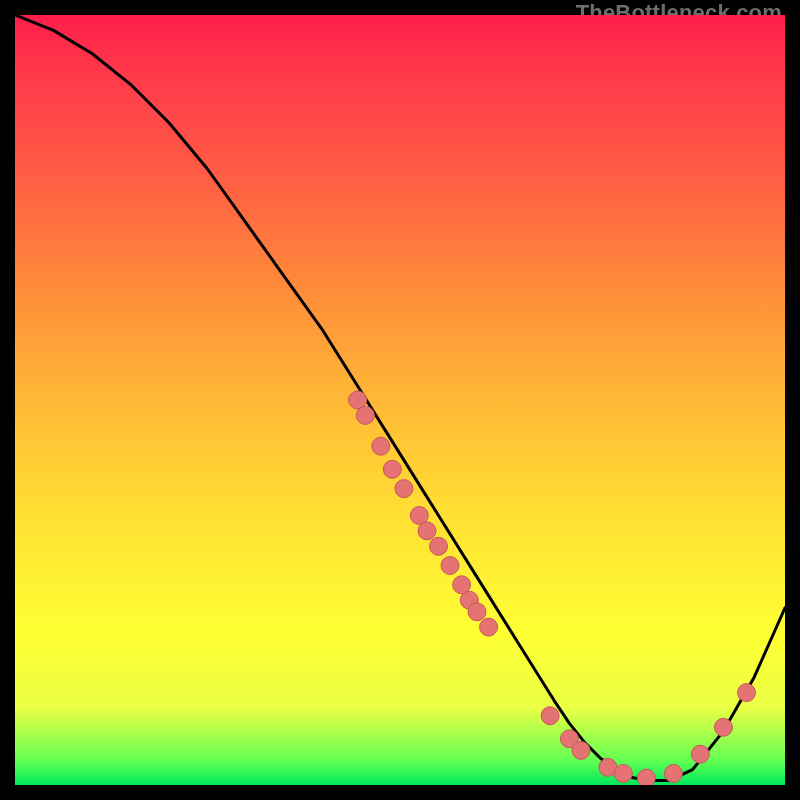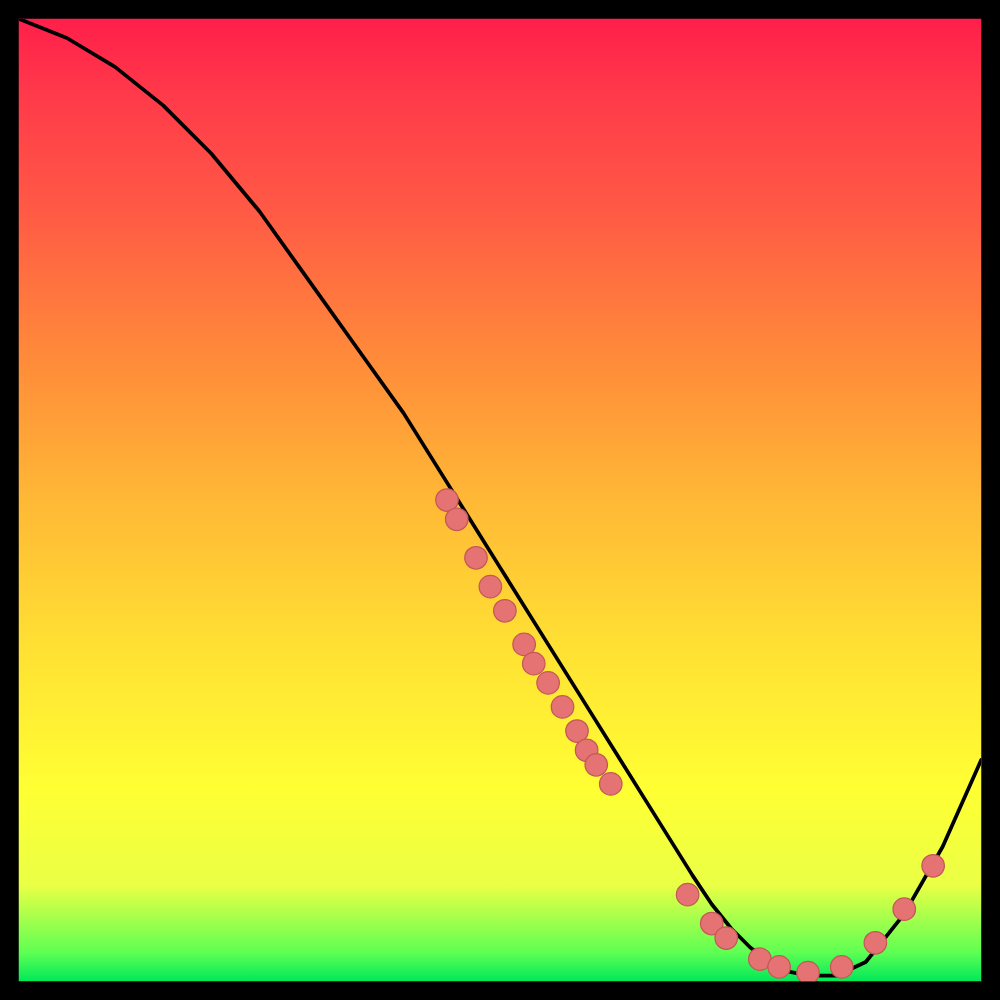--- a/index.html
+++ b/index.html
@@ -55,20 +55,21 @@
     font-weight: 600;
     letter-spacing: 0.2px;
     user-select: none;
   }
 </style>
 </head>
 <body>
 
 <div class="stage">
 
+  <div class="attribution">TheBottleneck.com</div>
 
   <div class="plot-area">
     <svg class="plot-svg" viewBox="0 0 770 770" preserveAspectRatio="none">
       <path id="curve-path" fill="none" stroke-width="3" stroke-linecap="round" stroke-linejoin="round" d="M0.0 0.0 L38.5 15.4 L77.0 38.5 L115.5 69.3 L154.0 107.8 L192.5 154.0 L231.0 207.9 L269.5 261.8 L308.0 315.7 L346.5 377.3 L385.0 438.9 L423.5 500.5 L462.0 562.1 L500.5 623.7 L539.0 685.3 L554.4 708.4 L569.8 727.6 L585.2 743.0 L600.6 754.6 L616.0 762.3 L631.4 765.4 L654.5 765.4 L677.6 754.6 L708.4 716.1 L739.2 662.2 L770.0 592.9" stroke="#000000"></path>
       <g id="points-group">
           <circle cx="342.6" cy="385.0" r="9" fill="#e57373" stroke="#c45858" stroke-width="1"></circle>
           <circle cx="350.4" cy="400.4" r="9" fill="#e57373" stroke="#c45858" stroke-width="1"></circle>
           <circle cx="365.8" cy="431.2" r="9" fill="#e57373" stroke="#c45858" stroke-width="1"></circle>
           <circle cx="377.3" cy="454.3" r="9" fill="#e57373" stroke="#c45858" stroke-width="1"></circle>
           <circle cx="388.9" cy="473.6" r="9" fill="#e57373" stroke="#c45858" stroke-width="1"></circle>

